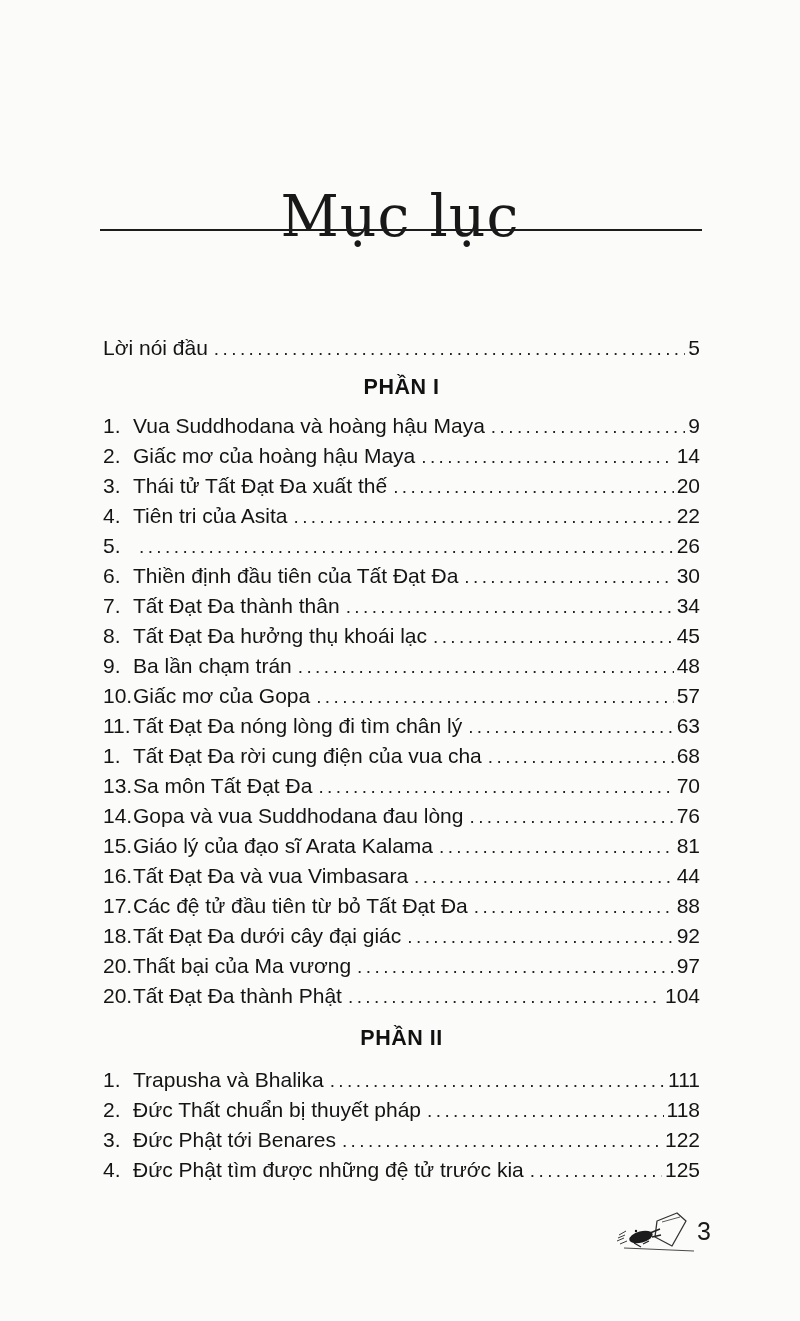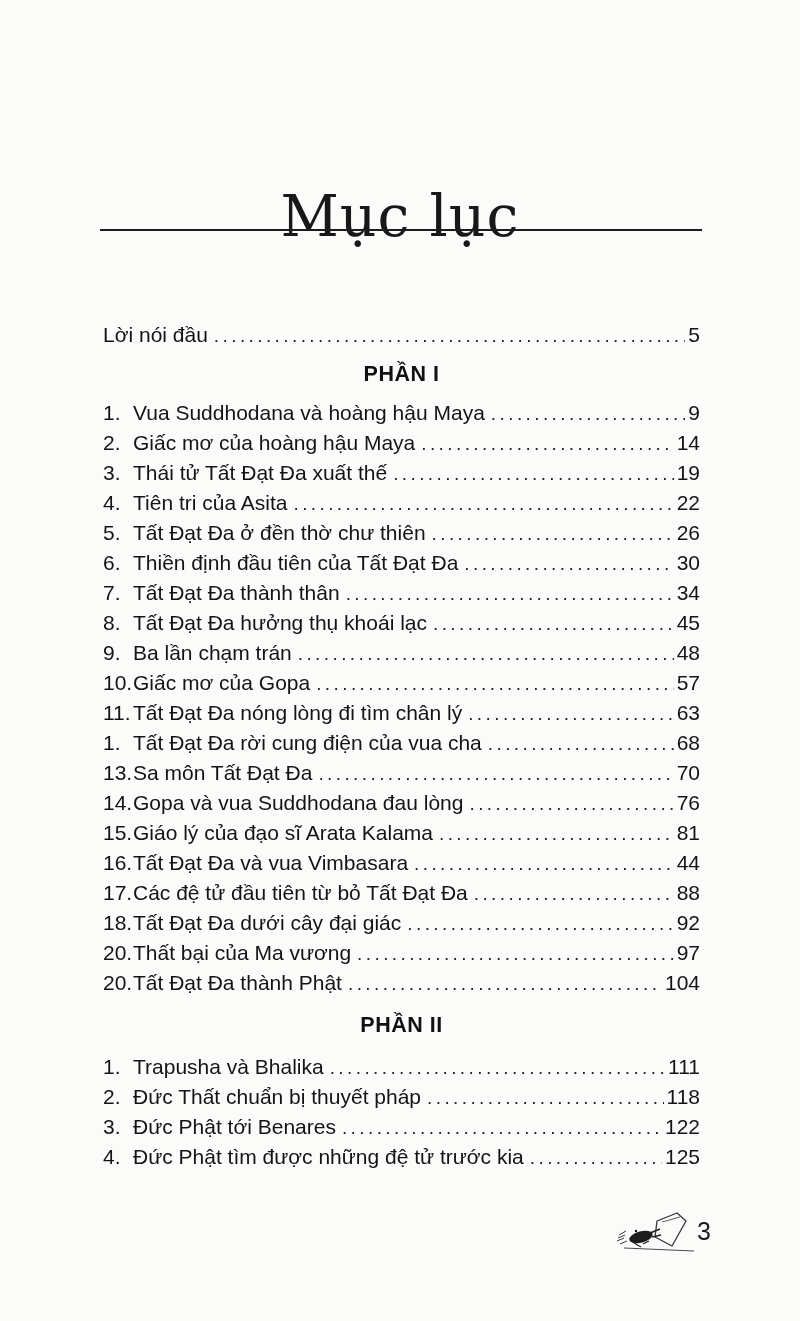--- a/index.html
+++ b/index.html
@@ -20,21 +20,21 @@
     font-size:57px;line-height:80px;
     letter-spacing:1px;
     color:#181818;
   }
   .rule{
     position:absolute;top:229px;left:100px;width:602px;height:2px;
     background:#1c1c1c;
   }
 
   .toc{
-    position:absolute;top:320px;left:103px;width:597px;
+    position:absolute;top:333px;left:103px;width:597px;
     font-size:21px;
   }
   .row{
     display:flex;align-items:baseline;
     height:30px;line-height:30px;
     white-space:nowrap;
   }
   .num{flex:0 0 30px;}
   .titl{flex:0 0 auto;}
   .dots{
@@ -86,31 +86,30 @@
       <div class="row">
         <span class="num">2.</span>
         <span class="titl">Giấc mơ của hoàng hậu Maya</span>
         <span class="dots"></span>
         <span class="pg">14</span>
       </div>
       <div class="row">
         <span class="num">3.</span>
         <span class="titl">Thái tử Tất Đạt Đa xuất thế</span>
         <span class="dots"></span>
-        <span class="pg">19</span>
+        <span class="pg">20</span>
       </div>
       <div class="row">
         <span class="num">4.</span>
         <span class="titl">Tiên tri của Asita</span>
         <span class="dots"></span>
         <span class="pg">22</span>
       </div>
       <div class="row">
         <span class="num">5.</span>
-        <span class="titl">Tất Đạt Đa ở đền thờ chư thiên</span>
         <span class="dots"></span>
         <span class="pg">26</span>
       </div>
       <div class="row">
         <span class="num">6.</span>
         <span class="titl">Thiền định đầu tiên của Tất Đạt Đa</span>
         <span class="dots"></span>
         <span class="pg">30</span>
       </div>
       <div class="row">

